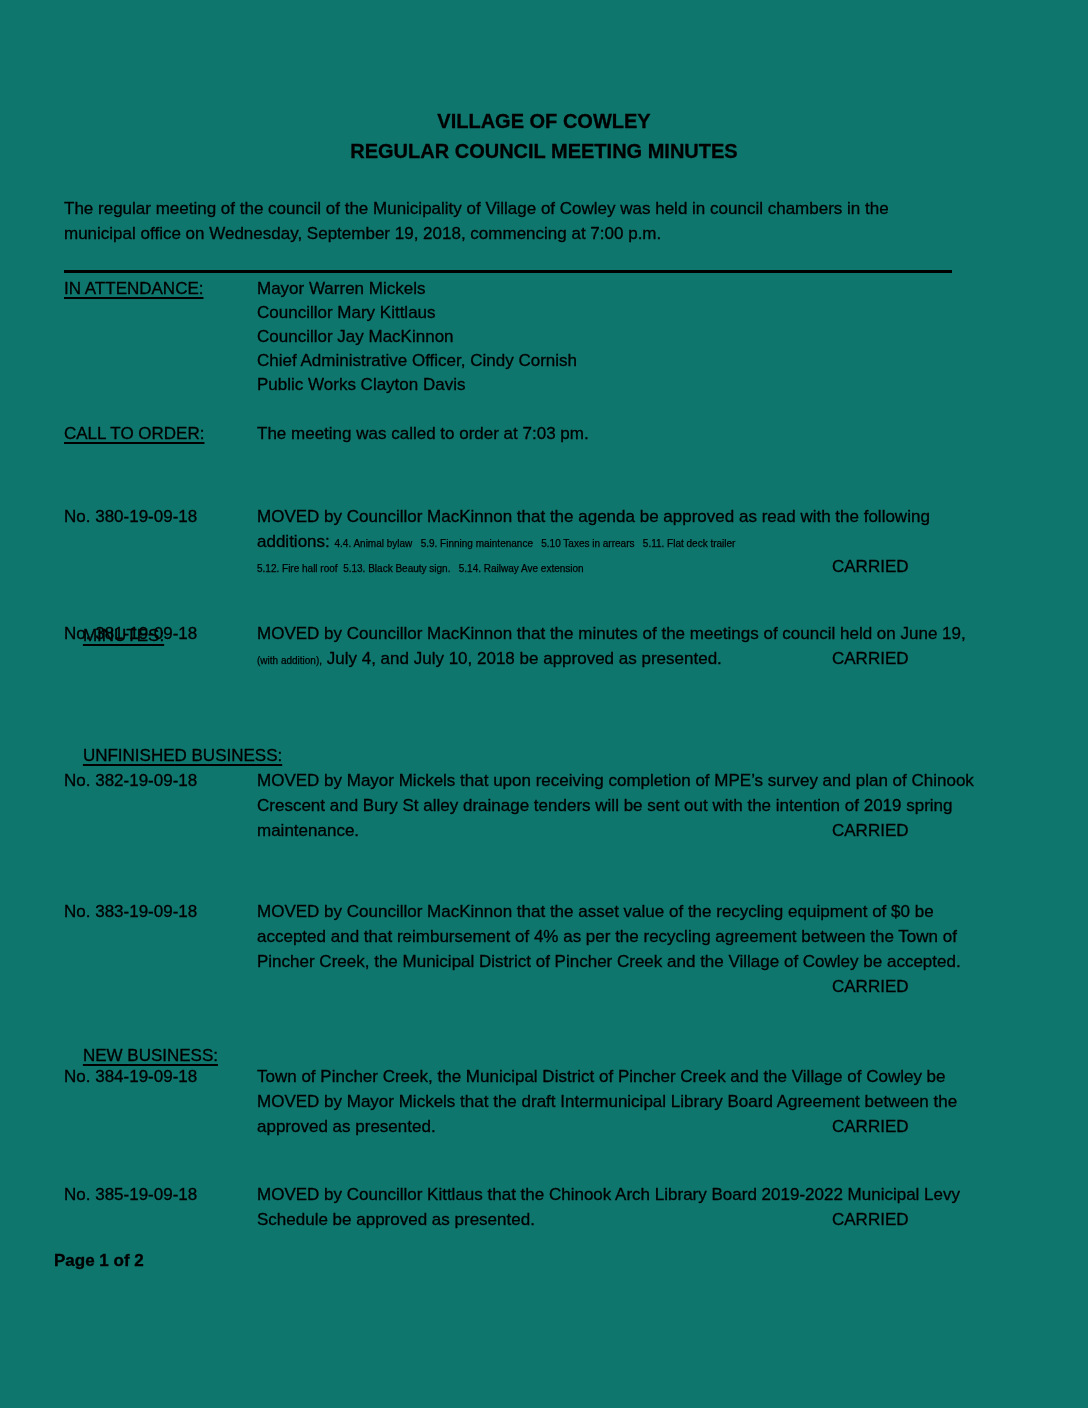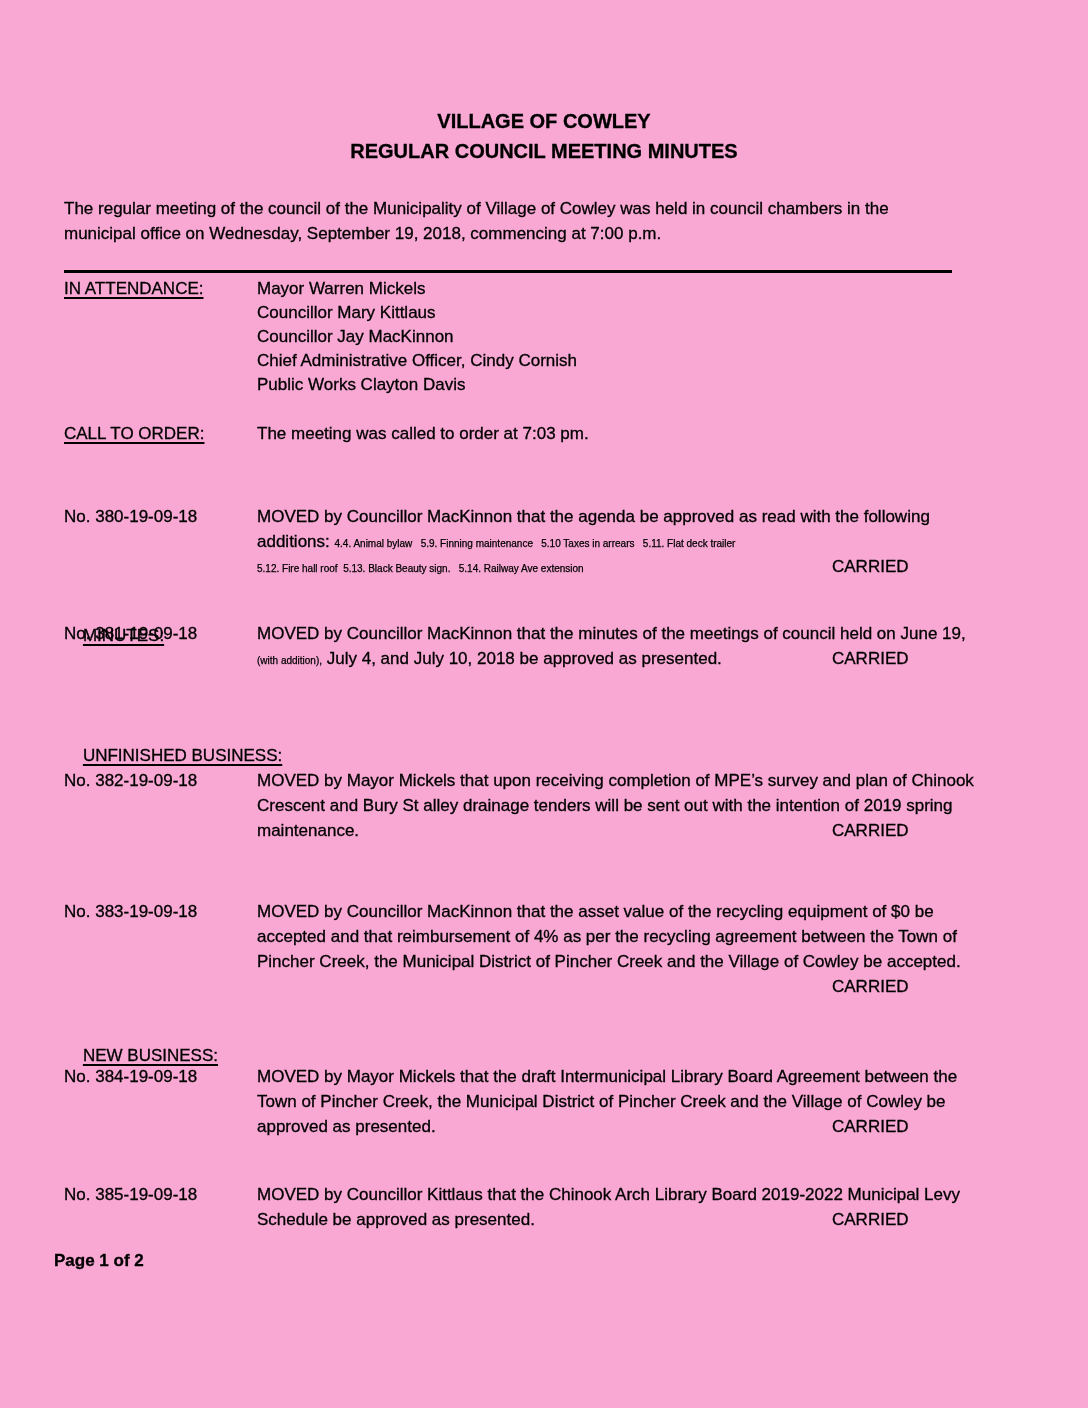--- a/index.html
+++ b/index.html
@@ -4,21 +4,21 @@
 <style>
   html, body {
     margin: 0;
     padding: 0;
     background: #ffffff;
   }
   .page {
     position: relative;
     width: 1088px;
     height: 1408px;
-    background: #f9a8d4;
+    background: #0f766e;
     color: #000000;
     font-family: "Liberation Sans", "DejaVu Sans", sans-serif;
     font-size: 17px;
     -webkit-text-stroke: 0.3px #000;
     overflow: hidden;
   }
   .abs { position: absolute; }
   .title-block {
     left: 0;
     width: 1088px;
@@ -162,22 +162,22 @@
     </div>
   </div>
 
   <div class="abs heading-line" style="top:1018px">
     <span class="heading-text">NEW BUSINESS:</span>
   </div>
 
   <div class="abs row" style="top:1064px">
     <div class="lbl">No. 384-19-09-18</div>
     <div class="val">
+      <div class="ln">Town of Pincher Creek, the Municipal District of Pincher Creek and the Village of Cowley be</div>
       <div class="ln">MOVED by Mayor Mickels that the draft Intermunicipal Library Board Agreement between the</div>
-      <div class="ln">Town of Pincher Creek, the Municipal District of Pincher Creek and the Village of Cowley be</div>
       <div class="ln"><span>approved as presented.</span><span class="carried">CARRIED</span></div>
     </div>
   </div>
 
   <div class="abs row" style="top:1182px">
     <div class="lbl">No. 385-19-09-18</div>
     <div class="val">
       <div class="ln">MOVED by Councillor Kittlaus that the Chinook Arch Library Board 2019-2022 Municipal Levy</div>
       <div class="ln"><span>Schedule be approved as presented.</span><span class="carried">CARRIED</span></div>
     </div>

